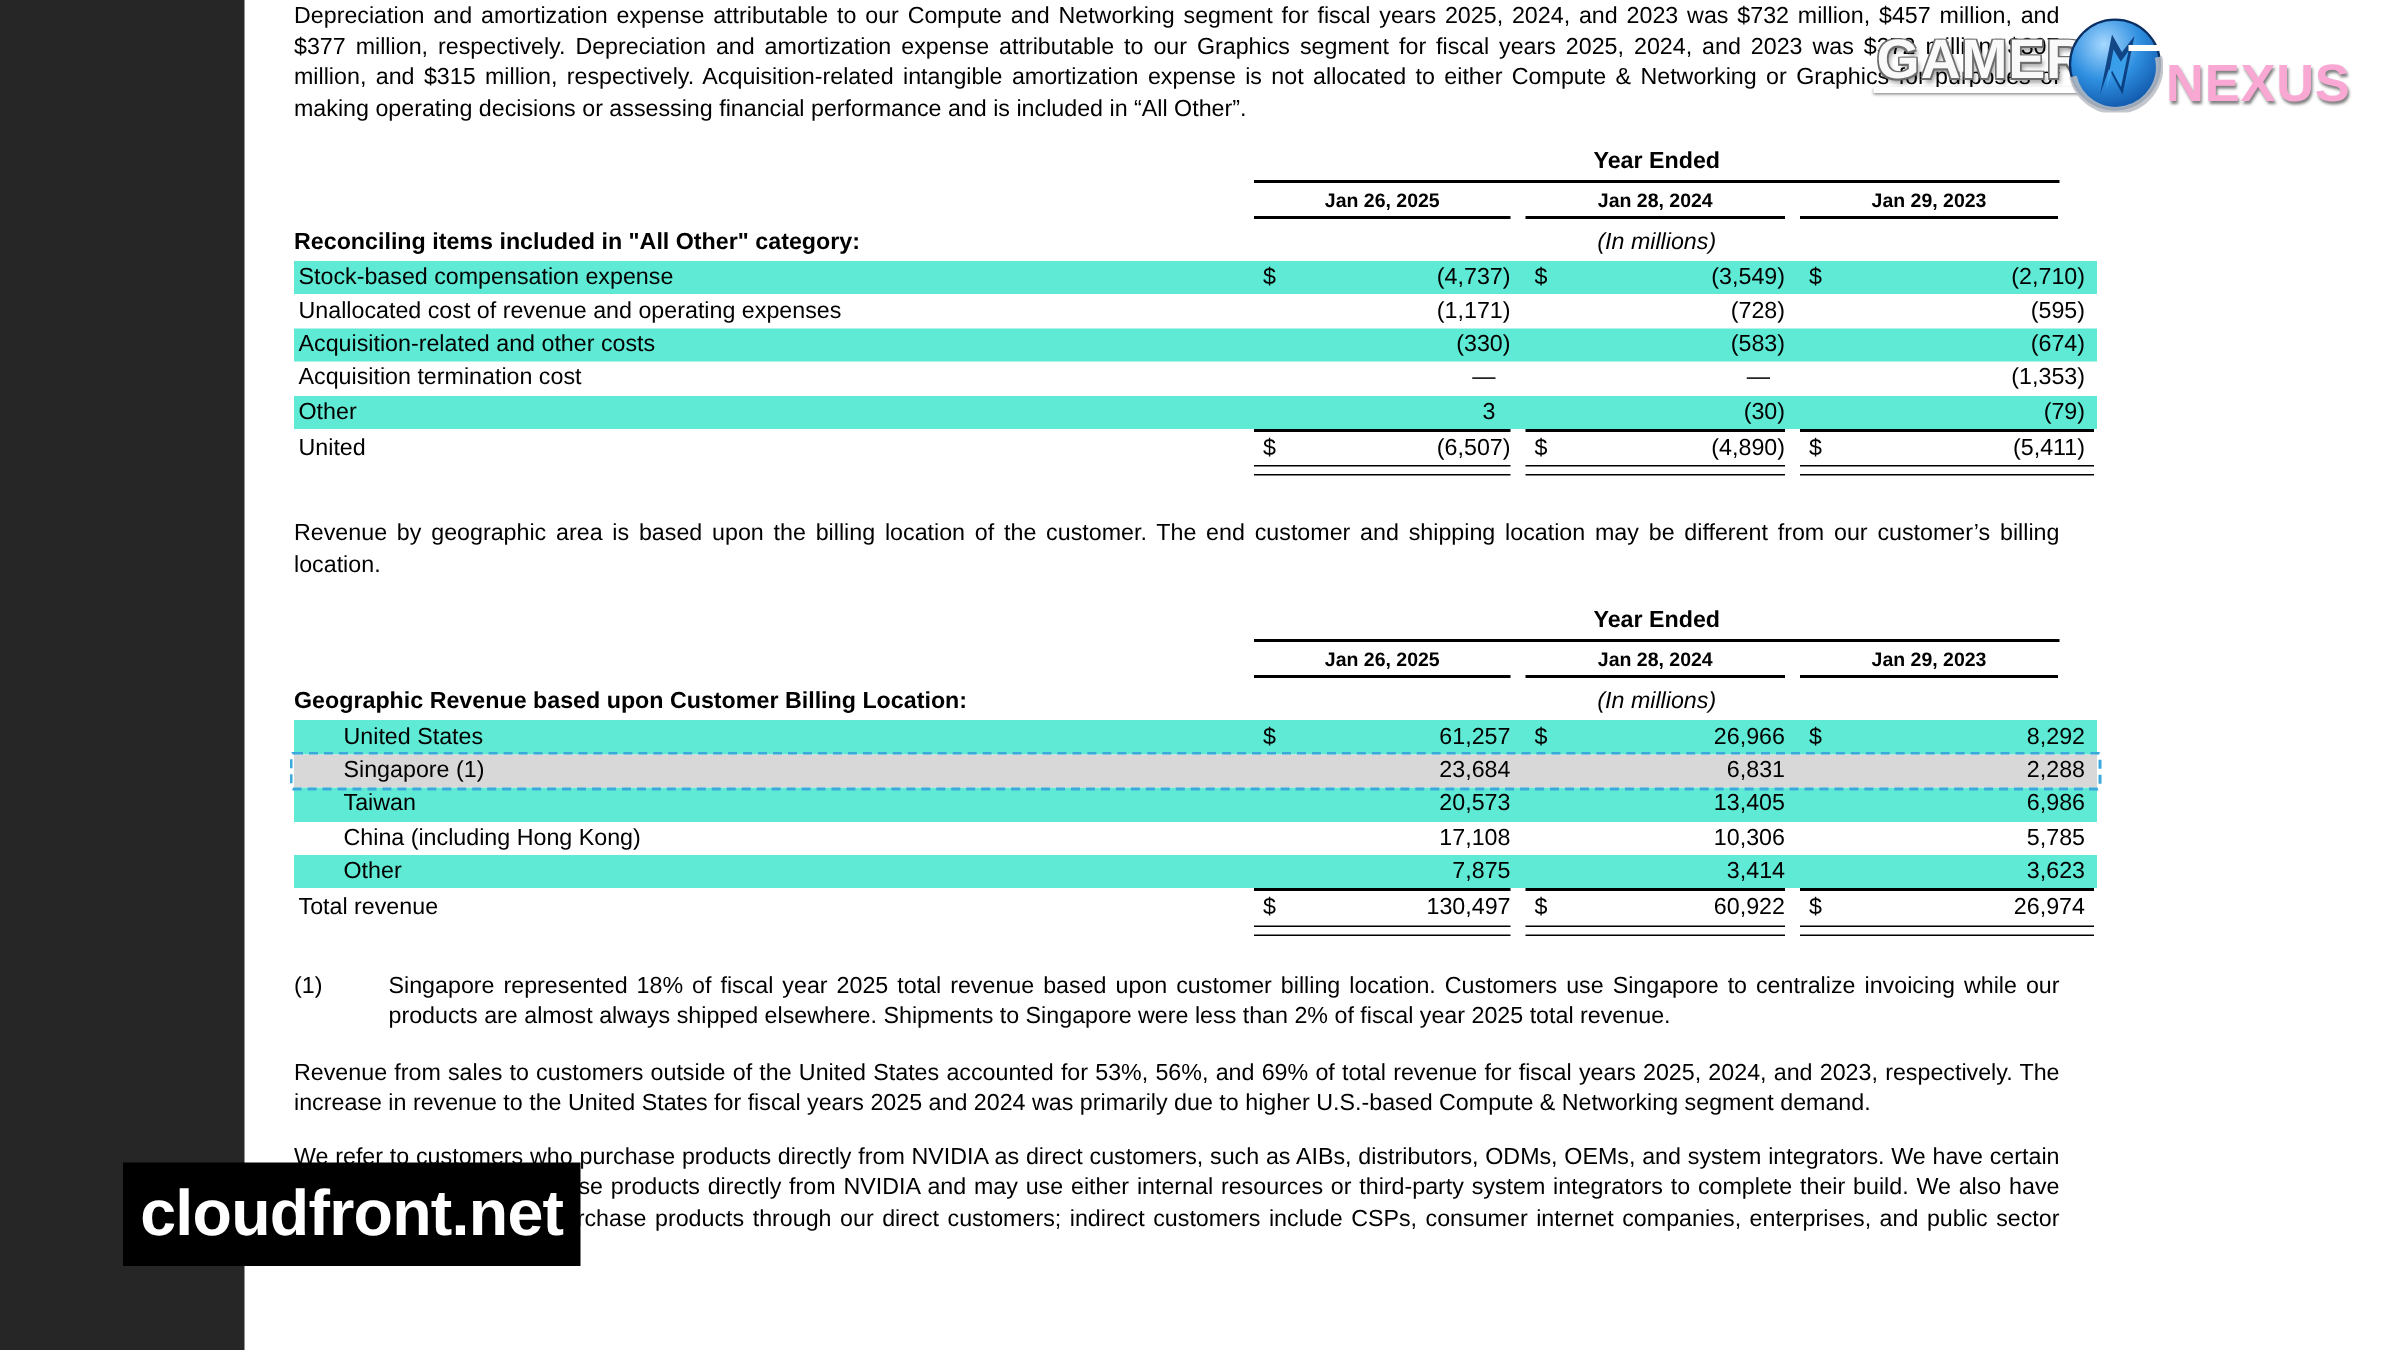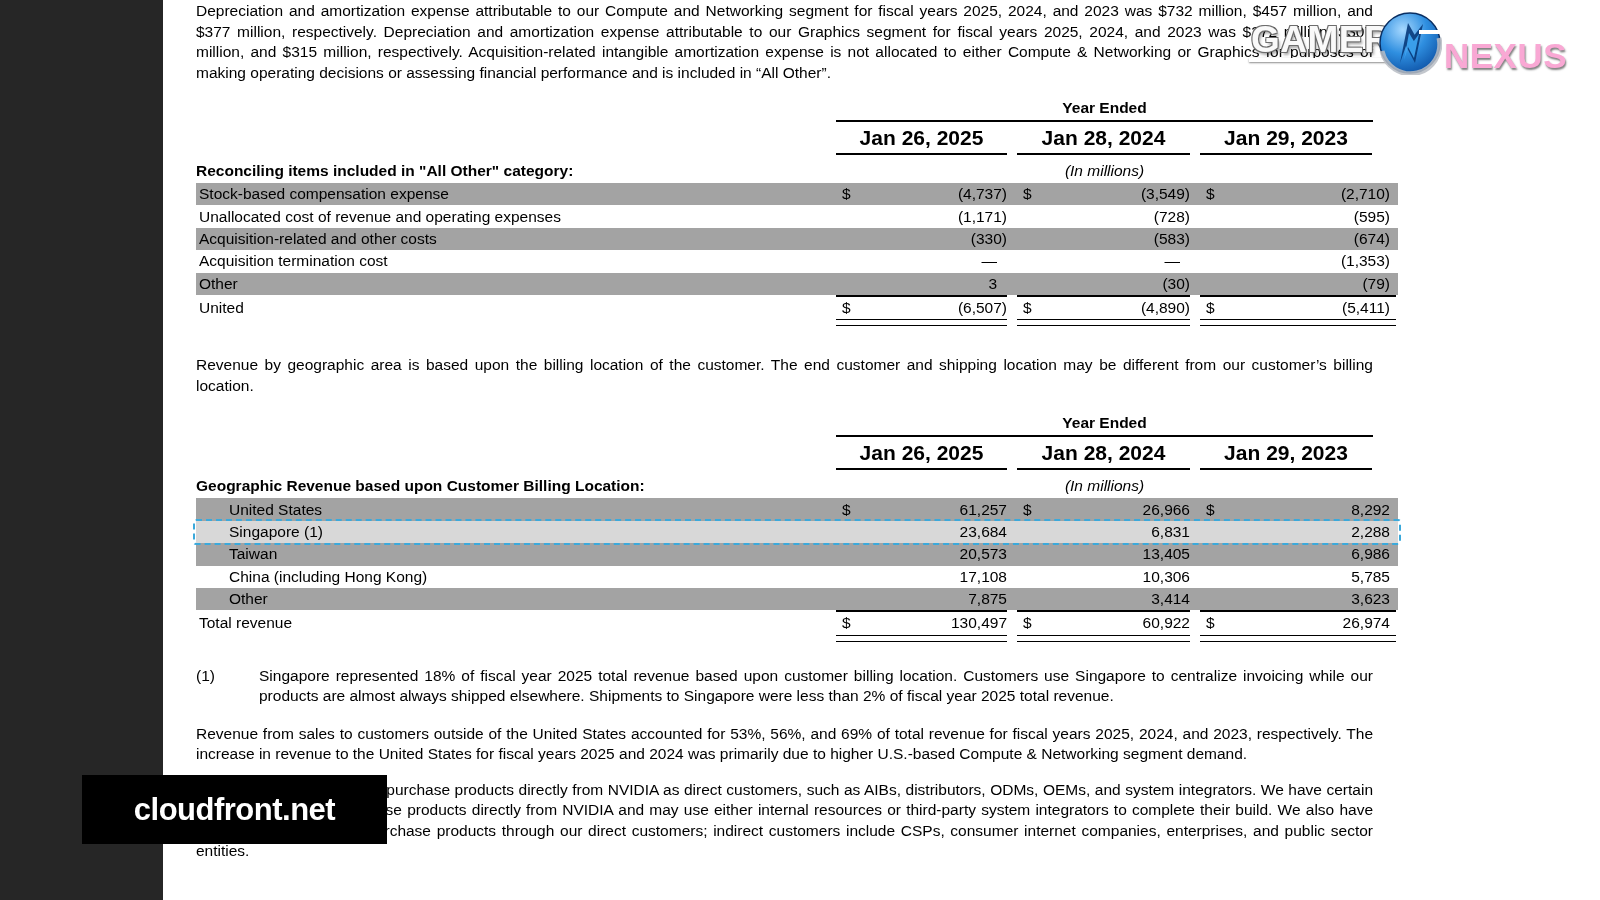--- a/index.html
+++ b/index.html
@@ -25,49 +25,49 @@
   .footnote { margin-top:24px; display:flex; width:1177px; font-size:15.5px; line-height:20.5px; }
   .fn-marker { width:29px; flex:0 0 29px; }
   .fn-text { flex:1; text-align:justify;margin-left:34px; }
 
   
   .tableblock { width:1202px; margin-top:16px; }
   .grid { display:grid; grid-template-columns:640px 171px 10px 173px 10px 198px; }
   .thead-year { font-weight:bold; font-size:15.5px; }
   .year-span { grid-column:2 / 7; text-align:center; padding-bottom:3px;
                border-bottom:2.5px solid #000; margin-right:25px; }
-  .dates { margin-top:3px; font-size:21px; font-weight:bold; }
+  .dates { margin-top:3px; font-size:13px; font-weight:bold; }
   .date-cell { text-align:center; padding:1px 0 3px; border-bottom:2px solid #000; }
   .date-c3 { margin-right:26px; }
   .secrow { margin-top:7px; font-size:15.5px; align-items:center; }
   .sec-label { font-weight:bold; }
   .inmill { grid-column:2 / 7; text-align:center; font-style:italic; margin-right:25px; }
   .rows { margin-top:3px; }
   .trow { height:22.4px; align-items:center; font-size:15.5px; }
-  .stripe { background:#a3a3a3; }
+  .stripe { background:#5eead4; }
   .tlabel { padding-left:3px; white-space:nowrap; }
   .indent { padding-left:33px; }
   .money { display:flex; justify-content:space-between; padding-left:6px; }
   .money .val { text-align:right; }
   .np { padding-right:10px; }
   .c3m { padding-right:8px; }
   .rulerow div { border-top:2px solid #000; }
   .dblrow div { height:5px; border-top:1.6px solid #000; border-bottom:1.6px solid #000; }
   .rl { margin-right:2px; }
   .hl { background:#d8d8d8; position:relative; }
   .dash-rect {
     position:absolute; left:-3px; right:-3px; top:-2px; bottom:-2px;
     border:2px dashed #3BA9DB; border-radius:3px; pointer-events:none;
   }
 
   
   .cloudfront {
     position:absolute; left:82px; top:775px; width:305px; height:69px;
     background:#000; color:#fff; display:flex; align-items:center; justify-content:center;
-    font-size:31px; font-weight:700; letter-spacing:-0.5px; z-index:6;
+    font-size:43px; font-weight:700; letter-spacing:-0.5px; z-index:6;
   }
   .gn-logo { position:absolute; left:1247px; top:6px; width:318px; height:74px; z-index:6; }
   .gn-gamers {
     position:absolute; left:4px; top:13px; font-size:37px; font-weight:700;
     color:rgba(255,255,255,0.96); letter-spacing:0.5px;
     text-shadow:-1px -1px 0 #6d6d6d, 1px -1px 0 #6d6d6d, -1px 1px 0 #6d6d6d,
                 1px 1px 0 #6d6d6d, 2px 3px 3px rgba(0,0,0,0.35);
   }
   .gn-bar-left { position:absolute; left:2px; top:52px; width:152px; height:4px;
                  background:#fff; box-shadow:0 1px 2px rgba(0,0,0,0.45); }

